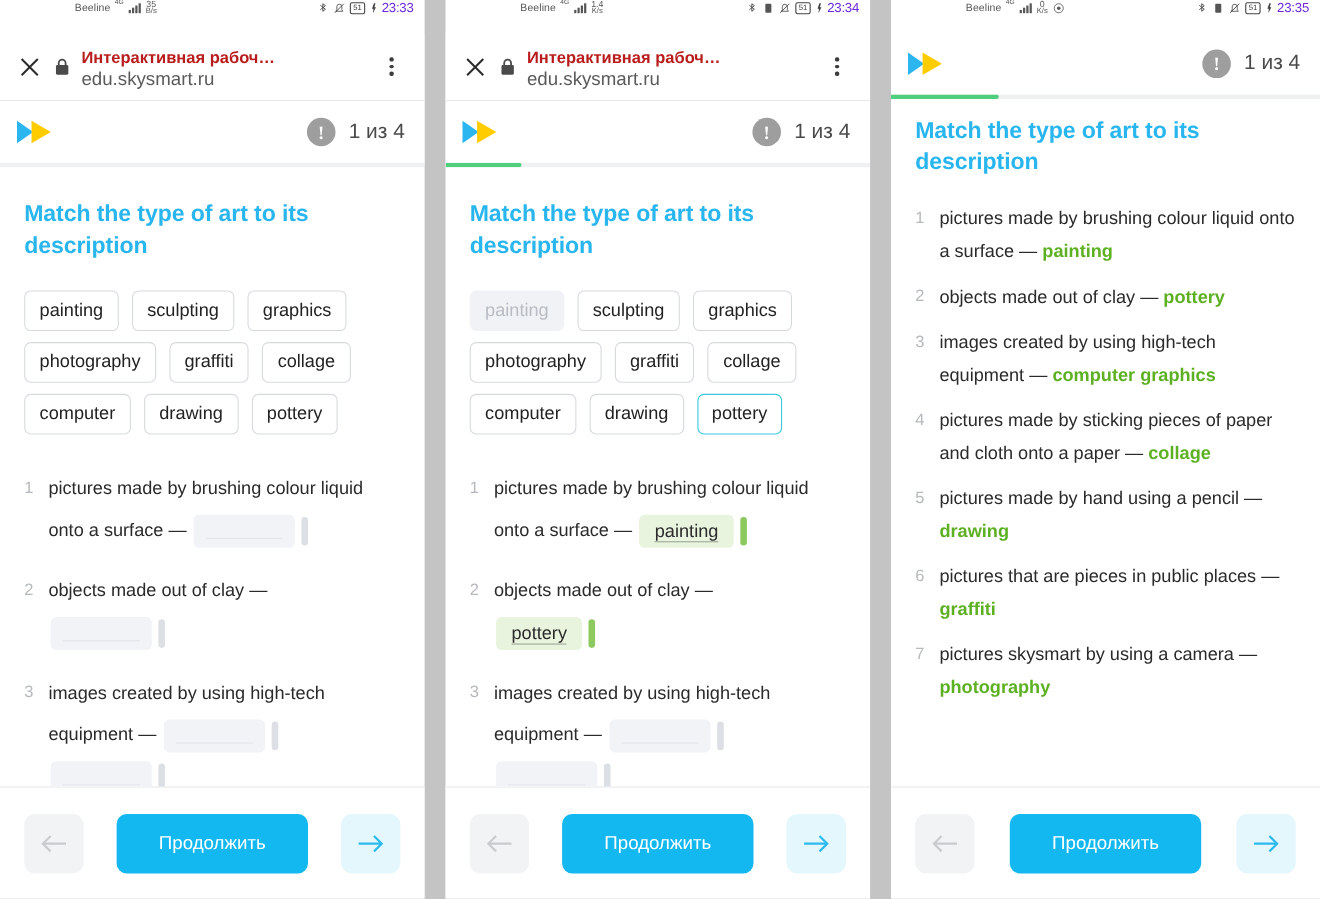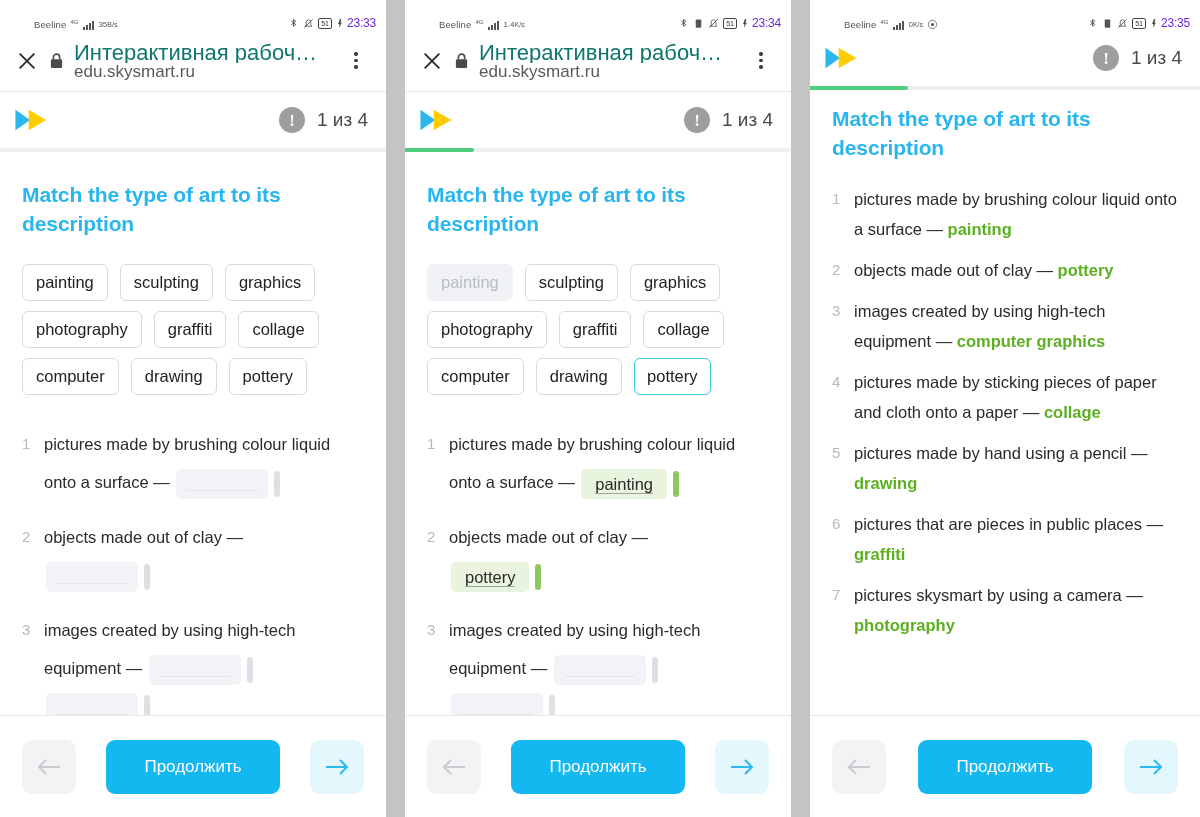--- a/index.html
+++ b/index.html
@@ -24,58 +24,59 @@
   .panel-1 { width: 386px; }
   .panel-2 { width: 386px; }
   .panel-3 { width: 390px; }
   .gap { width: 19px; height: 817px; background: #c4c4c4; }
 
   
   .statusbar {
     height: 30px;
     flex: 0 0 30px;
     display: flex;
-    align-items: flex-end;
+    align-items: flex-start;
     padding: 0 10px;
     font-size: 10px;
     color: #4a4a4a;
+    margin-left: 34px;
   }
   .sb-left { display: flex; align-items: center; gap: 4px; flex: 1; padding-left: 24px;}
   .sb-right { display: flex; align-items: center; gap: 4px; }
   .carrier { font-size: 9.5px; letter-spacing: .1px; color: #555; }
   .sig { display: inline-flex; align-items: flex-end; gap: 1px; height: 10px; position: relative; }
   .sig i { display: block; width: 2px; background: #555; }
   .sig i:nth-child(1){height:3px}
   .sig i:nth-child(2){height:5px}
   .sig i:nth-child(3){height:7px}
   .sig i:nth-child(4){height:9px}
   .gtag { font-size: 6px; line-height: 6px; color: #555; margin-right: 1px; align-self: flex-start; }
-  .netspeed { display: flex; align-items: center; line-height: 7px; font-size: 7px; color: #555; }
+  .netspeed { display: flex; flex-direction: column; align-items: center; line-height: 7px; font-size: 7px; color: #555; }
   .netspeed b { font-weight: normal; font-size: 8px; }
   .icon-mini { width: 11px; height: 11px; display: inline-block; }
   .batt {
     border: 1px solid #444; border-radius: 2px; font-size: 7px;
     padding: 0 2px; line-height: 9px; color: #333; position: relative;
   }
   .clock { font-size: 12px; color: #6d28d9; letter-spacing: -0.2px; }
 
   
   .browserbar {
     flex: 0 0 62px;
     display: flex; align-items: center;
     padding: 0 16px 0 12px;
     border-bottom: 1px solid #e6e6e6;
     background: #fff;
   }
   .bb-close { width: 30px; height: 30px; display: flex; align-items: center; justify-content: center; flex: 0 0 30px; }
   .bb-lock { width: 28px; display: flex; justify-content: center; flex: 0 0 28px; }
   .bb-text { flex: 1; min-width: 0; padding-left: 4px; }
   .bb-title {
-    font-size: 22px; color: #0f766e; white-space: nowrap;
-    overflow: hidden; text-overflow: clip; line-height: 20px;
+    font-size: 15px; color: #b91c1c; white-space: nowrap;
+    overflow: hidden; text-overflow: clip; line-height: 20px; font-weight: bold;
   }
   .bb-url { font-size: 17px; color: #5a5a5a; line-height: 15px; margin-top: 1px; }
   .bb-menu { width: 28px; display: flex; flex-direction: column; align-items: center; gap: 3px; flex: 0 0 28px;}
   .bb-menu span { width: 3.5px; height: 3.5px; border-radius: 50%; background: #3c3c3c; display: block; }
 
   
   .appheader {
     flex: 0 0 56px;
     display: flex; align-items: center;
     padding: 0 18px 0 14px;

